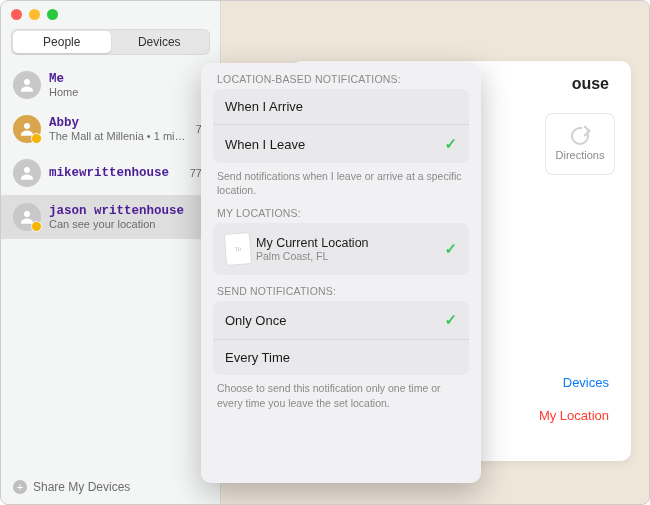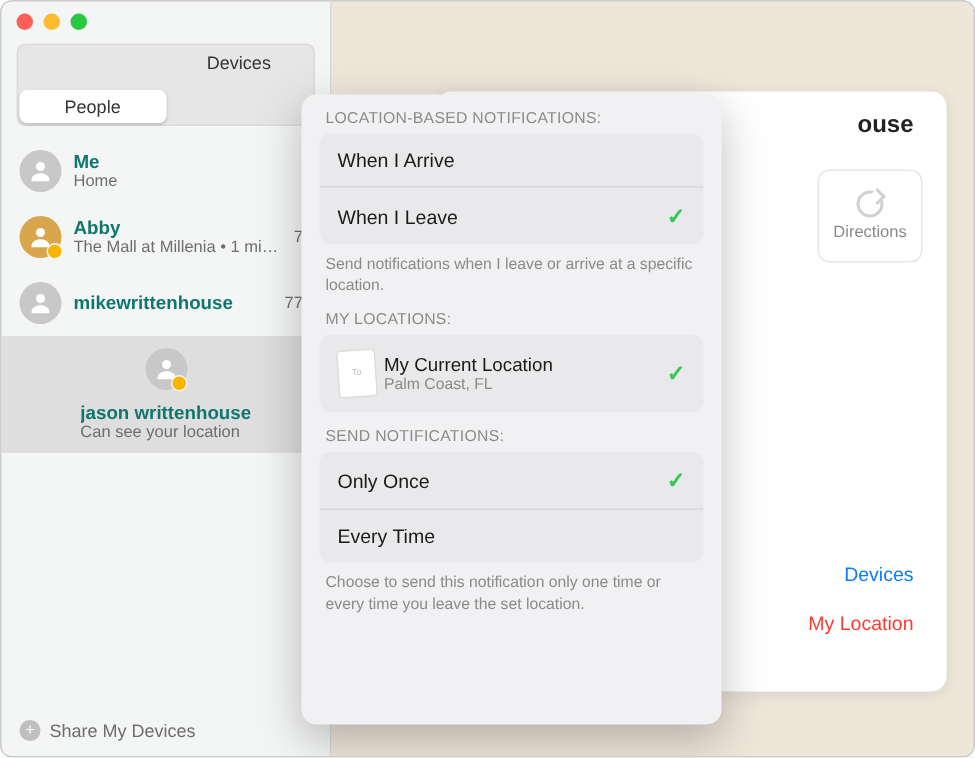--- a/index.html
+++ b/index.html
@@ -21,38 +21,38 @@
   }
   .seg-wrap { padding: 28px 10px 8px; }
   .segmented {
     display: flex; background: #e6e6e6; border-radius: 6px; padding: 2px;
     box-shadow: inset 0 0 0 1px rgba(0,0,0,0.05);
   }
   .seg-btn {
     flex: 1; text-align: center; font-size: 12px; padding: 4px 0; border-radius: 5px;
     color: #333; cursor: default;
   }
-  .seg-btn.active { background: #fff; box-shadow: 0 1px 2px rgba(0,0,0,0.15); margin-top: 29px; }
+  .seg-btn.active { background: #fff; box-shadow: 0 1px 2px rgba(0,0,0,0.15); }
 
   .people-list { flex: 1; overflow: hidden; }
   .person {
     display: flex; align-items: center; gap: 8px; padding: 8px 12px; position: relative;
   }
-  .person.selected { background: #dedede; flex-direction: column; }
+  .person.selected { background: #dedede; }
   .avatar {
     width: 28px; height: 28px; border-radius: 50%; background: #c8c8c8;
     display: flex; align-items: center; justify-content: center;
   }
   .avatar svg { width: 18px; height: 18px; fill: #fff; }
   .avatar .badge {
     position: absolute; width: 11px; height: 11px; border-radius: 50%;
     background: #f7b500; border: 1.5px solid #f4f5f5; margin-left: 18px; margin-top: 18px;
   }
   .person .txt { flex: 1; min-width: 0; }
-  .p-name { font-size: 12.5px; font-weight: 600; color: #0f766e; white-space: nowrap; overflow: hidden; text-overflow: ellipsis; }
+  .p-name { font-size: 12.5px; font-weight: 600; color: #4c1d95; white-space: nowrap; overflow: hidden; text-overflow: ellipsis; font-family: Liberation Mono, monospace; }
   .p-sub  { font-size: 11px; color: #6d6d6d; white-space: nowrap; overflow: hidden; text-overflow: ellipsis; }
   .p-dist { font-size: 11px; color: #6d6d6d; }
 
   .share-footer {
     padding: 10px 12px; display: flex; align-items: center; gap: 6px;
     font-size: 12px; color: #6d6d6d;
   }
   .plus-circ {
     width: 14px; height: 14px; border-radius: 50%; background: #bfbfbf;
     display: flex; align-items: center; justify-content: center; color: #fff; font-size: 11px; line-height: 1;

